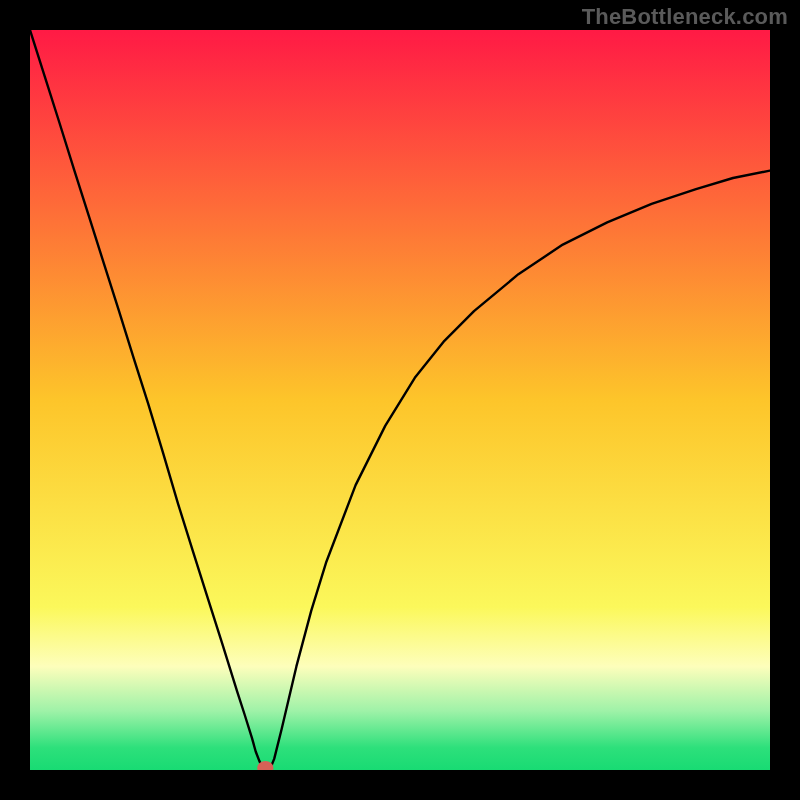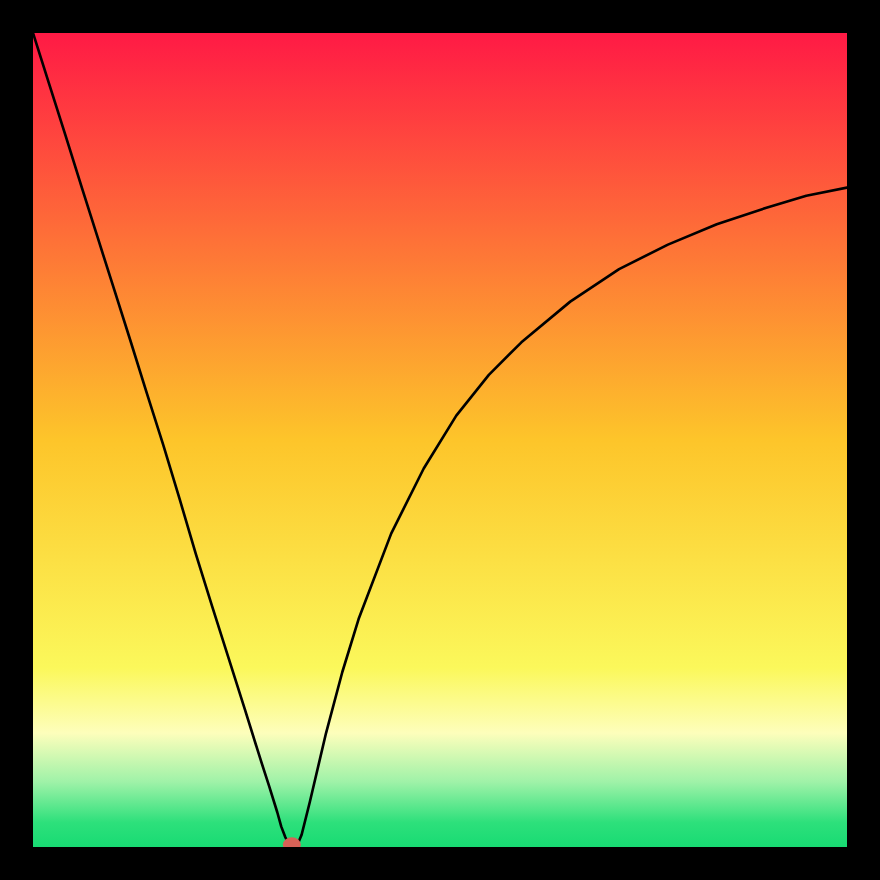--- a/index.html
+++ b/index.html
@@ -35,20 +35,21 @@
   .plot svg {
     display: block;
     width: 740px;
     height: 740px;
   }
 </style>
 </head>
 <body>
 
 <div class="wrap">
+  <div class="watermark">TheBottleneck.com</div>
   <div class="plot">
     <svg id="svg" viewBox="0 0 740 740" preserveAspectRatio="none">
       <defs>
         <linearGradient id="bg-grad" x1="0" y1="0" x2="0" y2="1">
             <stop offset="0%" stop-color="#ff1a45"></stop>
             <stop offset="50%" stop-color="#fdc52a"></stop>
             <stop offset="78%" stop-color="#fbf85b"></stop>
             <stop offset="86%" stop-color="#fdfebb"></stop>
             <stop offset="92%" stop-color="#9ff2a8"></stop>
             <stop offset="97%" stop-color="#2de07b"></stop>

